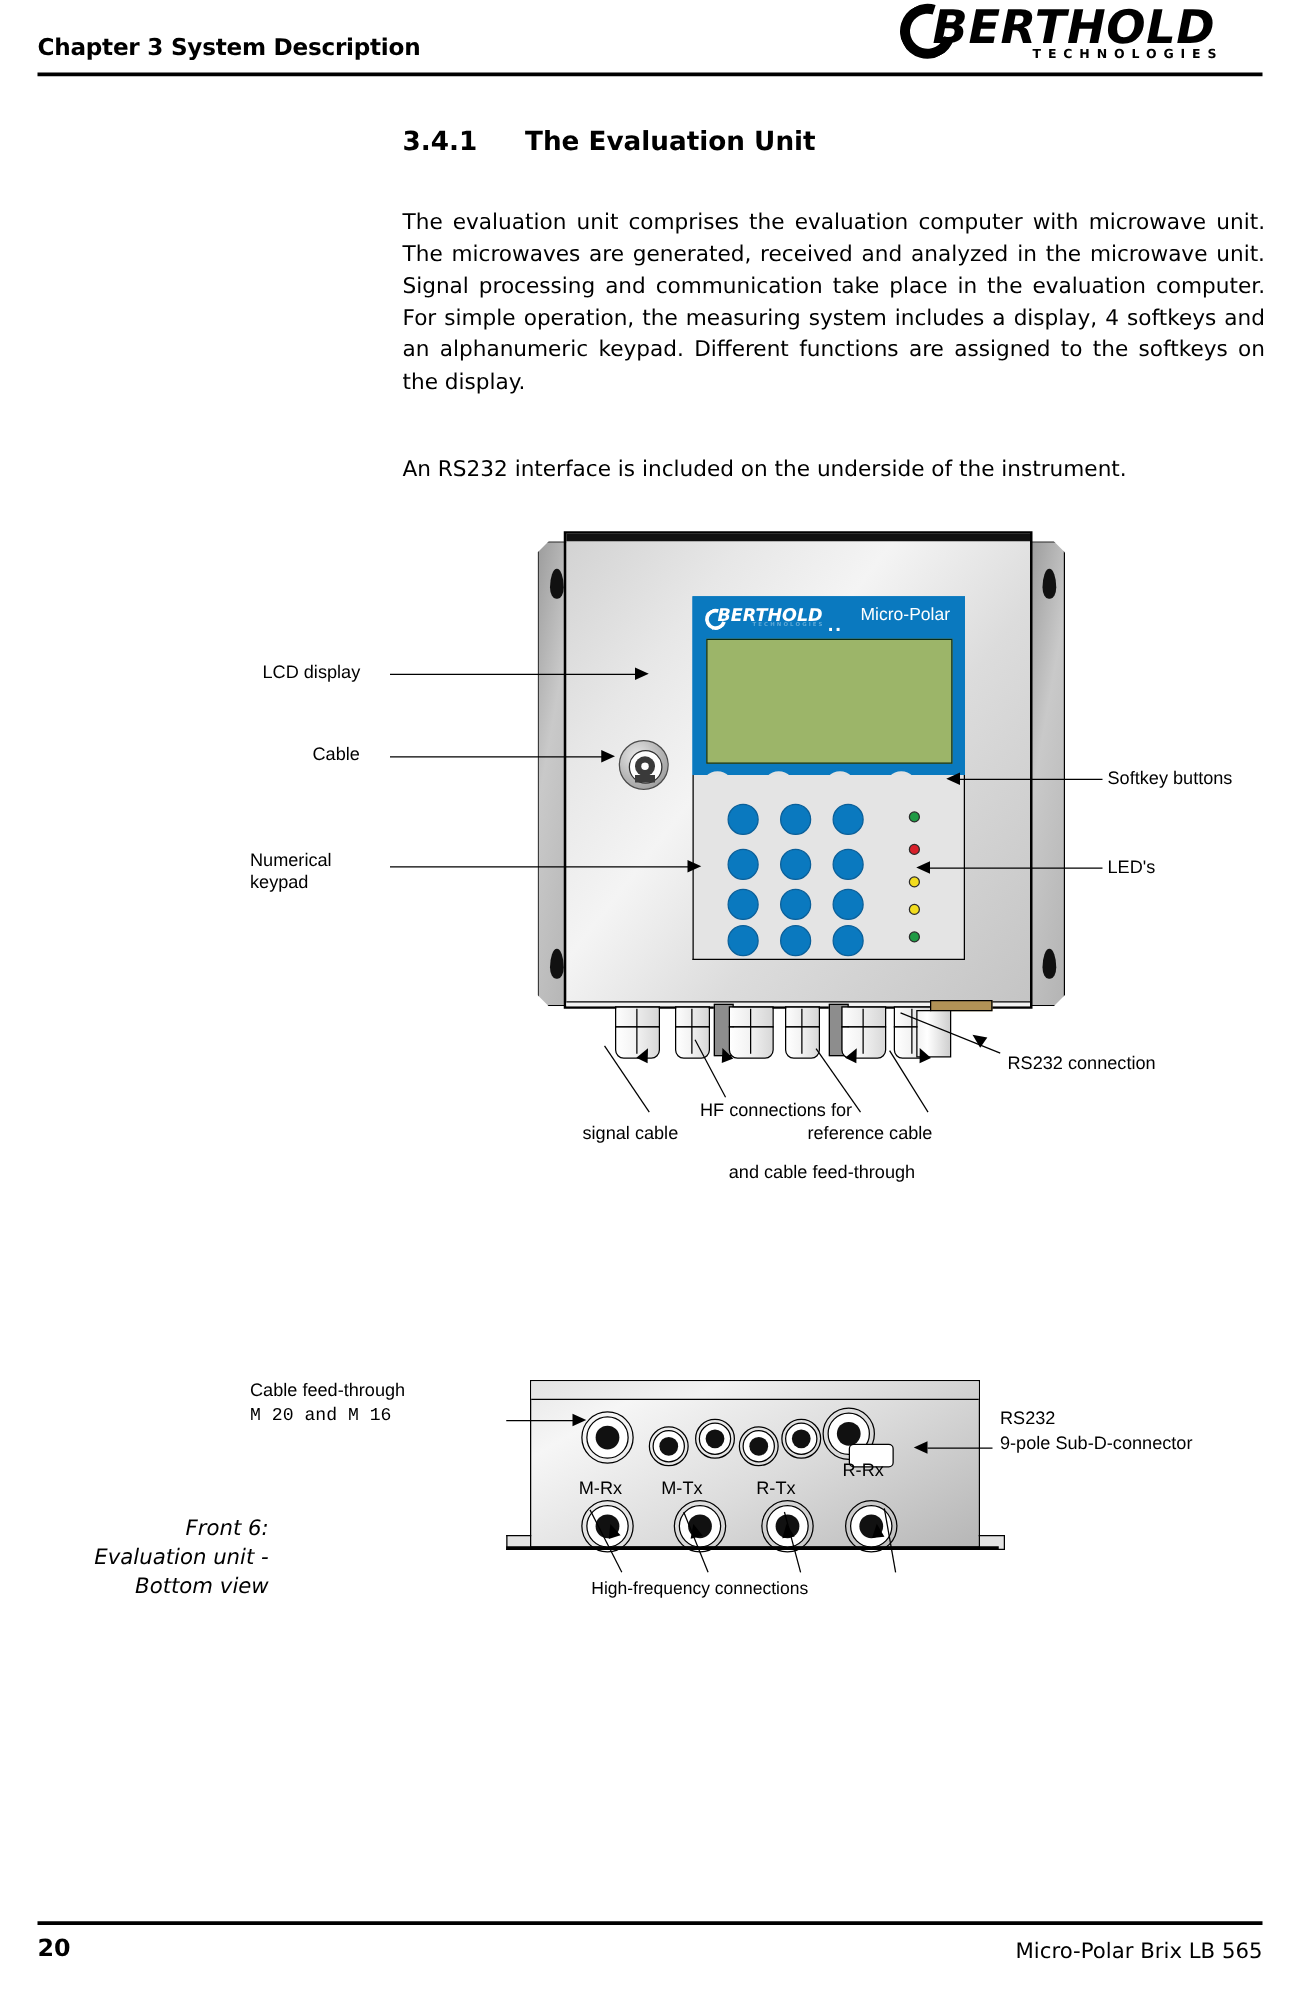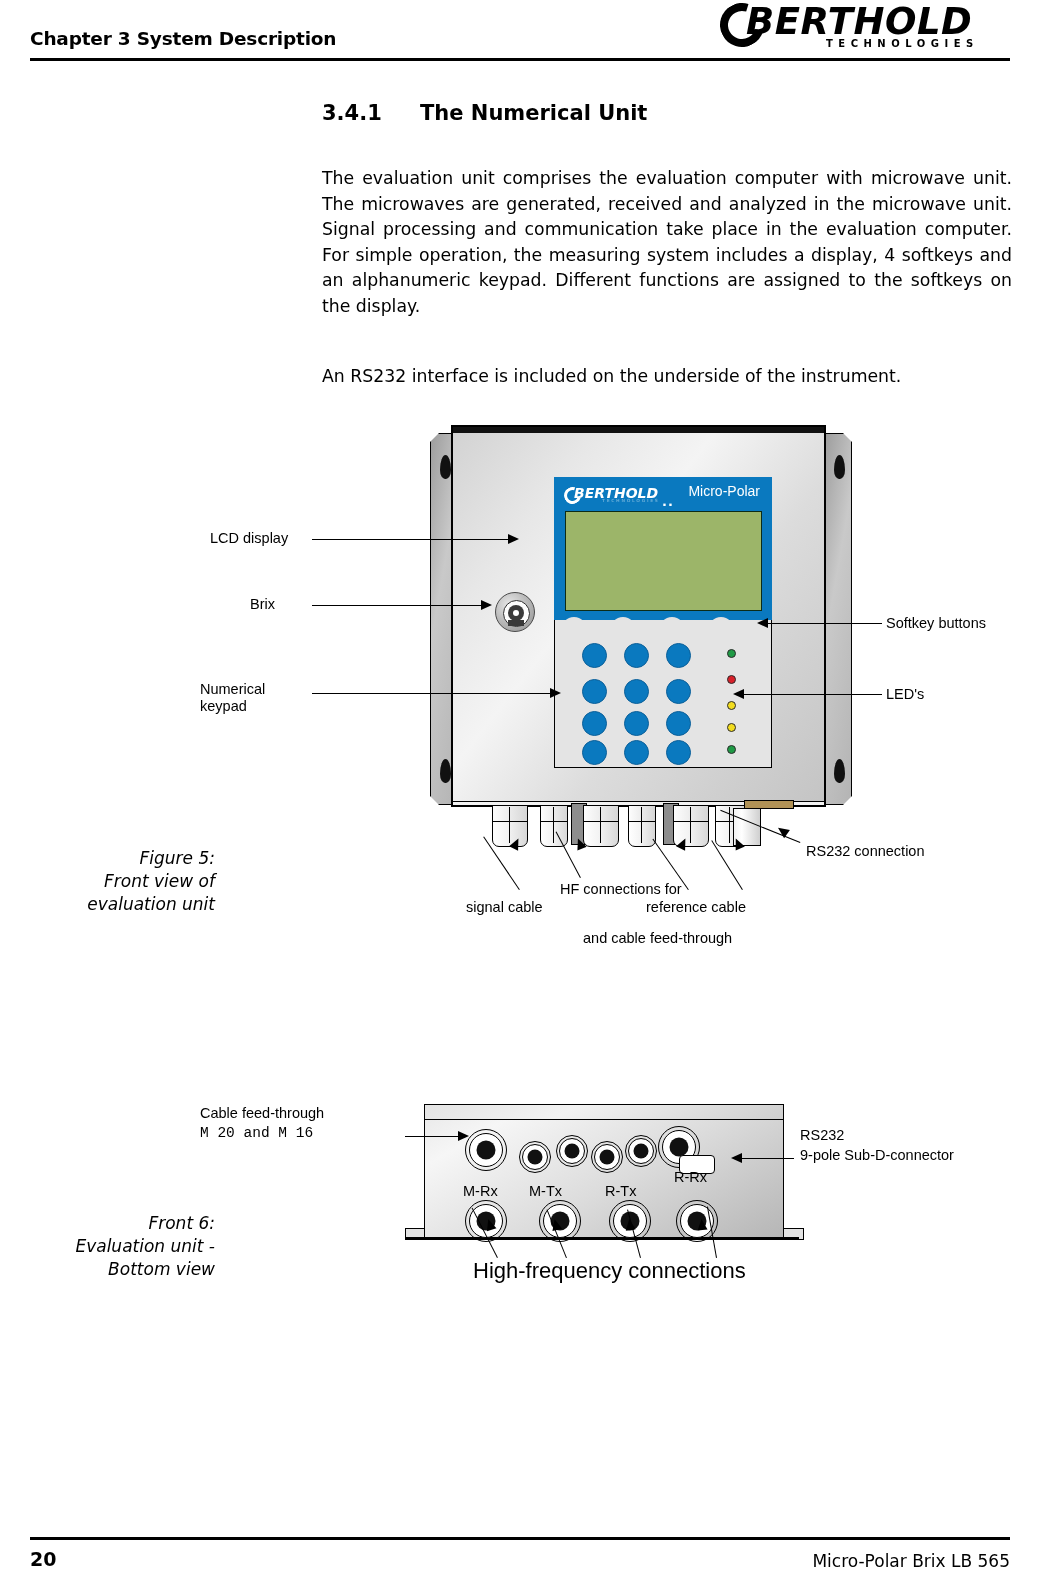--- a/index.html
+++ b/index.html
@@ -326,21 +326,21 @@
     <div class="logo-wrap">
       <div class="logo-crescent"></div>
       <div class="logo-word">BERTHOLD</div>
       <div class="logo-sub">TECHNOLOGIES</div>
     </div>
   </div>
   <div id="header-rule"></div>
 </div>
 
 <div id="section-heading">
-  <span id="section-number">3.4.1</span><span>The Numerical Unit</span>
+  <span id="section-number">3.4.1</span><span>The Evaluation Unit</span>
 </div>
 <div id="para-1">The evaluation unit comprises the evaluation computer with microwave unit. The microwaves are generated, received and analyzed in the microwave unit. Signal processing and communication take place in the evaluation computer. For simple operation, the measuring system includes a display, 4 softkeys and an alphanumeric keypad. Different functions are assigned to the softkeys on the display.</div>
 <div id="para-2">An RS232 interface is included on the underside of the instrument.</div>
 
 <div id="fig5">
 
   <div class="bracket" id="bracket-left">
     <div class="keyhole top"></div>
     <div class="keyhole bot"></div>
   </div>
@@ -431,21 +431,21 @@
       <div class="body"></div>
     <div class="seam" style="left:14px; top:2px; height:36px;"></div>
   </div>
   <div id="rs232-port"></div>
   <div id="rs232-conn"></div>
 
   <div class="callout r" style="left:210px; top:530px; width:95px;">LCD display</div>
   <div class="lead-h" style="left:312px; top:539px; width:198px;"></div>
   <div class="arrow-r" style="left:508px; top:534px;"></div>
 
-  <div class="callout r" style="left:250px; top:596px; width:55px;">Brix</div>
+  <div class="callout r" style="left:250px; top:596px; width:55px;">Cable</div>
   <div class="lead-h" style="left:312px; top:605px; width:170px;"></div>
   <div class="arrow-r" style="left:481px; top:600px;"></div>
 
   <div class="callout r" style="left:200px; top:681px; width:105px;">Numerical</div>
   <div class="callout r" style="left:200px; top:698px; width:105px;">keypad</div>
   <div class="lead-h" style="left:312px; top:693px; width:240px;"></div>
   <div class="arrow-r" style="left:550px; top:688px;"></div>
 
   <div class="callout" style="left:886px; top:615px;">Softkey buttons</div>
   <div class="lead-h" style="left:768px; top:623px; width:114px;"></div>
@@ -469,25 +469,20 @@
 
   <div class="lead-d" style="left:580px; top:878px; width:52px; transform: rotate(-118deg);"></div>
   <div class="arrow-u" style="left:575px; top:838px; transform: rotate(-22deg);"></div>
 
   <div class="lead-d" style="left:688px; top:890px; width:62px; transform: rotate(-125deg);"></div>
   <div class="arrow-u" style="left:678px; top:838px; transform: rotate(26deg);"></div>
 
   <div class="lead-d" style="left:742px; top:890px; width:58px; transform: rotate(-122deg);"></div>
   <div class="arrow-u" style="left:733px; top:838px; transform: rotate(-24deg);"></div>
 
-  <div class="caption" style="left:30px; top:847px; width:185px;">
-    <div>Figure 5:</div>
-    <div>Front view of</div>
-    <div>evaluation unit</div>
-  </div>
 </div>
 
 <div id="fig6">
 
   <div id="foot-left" class="foot"></div>
   <div id="foot-right" class="foot"></div>
   <div id="bv-baseline"></div>
 
   <div id="bv-body">
     <div id="bv-toprail"></div>
@@ -533,21 +528,21 @@
   <div class="callout r" style="left:200px; top:1105px; width:205px;">Cable feed-through</div>
   <div class="callout r" style="left:200px; top:1125px; width:205px;font-family:Liberation Mono, monospace;">M 20 and M 16</div>
   <div class="lead-h" style="left:405px; top:1136px; width:55px;"></div>
   <div class="arrow-r" style="left:458px; top:1131px;"></div>
 
   <div class="callout" style="left:800px; top:1127px;">RS232</div>
   <div class="callout" style="left:800px; top:1147px;">9-pole Sub-D-connector</div>
   <div class="lead-h" style="left:742px; top:1158px; width:52px;"></div>
   <div class="arrow-l" style="left:731px; top:1153px;"></div>
 
-  <div class="callout" style="left:473px; top:1262px; font-size:22px;">High-frequency connections</div>
+  <div class="callout" style="left:473px; top:1262px; font-size:14px;">High-frequency connections</div>
   <div class="lead-d" style="left:497px; top:1258px; width:56px; transform: rotate(-117deg);"></div>
   <div class="arrow-u" style="left:485px; top:1219px; transform: rotate(-18deg);"></div>
 
   <div class="lead-d" style="left:566px; top:1258px; width:52px; transform: rotate(-112deg);"></div>
   <div class="arrow-u" style="left:551px; top:1219px; transform: rotate(-14deg);"></div>
 
   <div class="lead-d" style="left:640px; top:1258px; width:50px; transform: rotate(-105deg);"></div>
   <div class="arrow-u" style="left:625px; top:1219px; transform: rotate(-8deg);"></div>
 
   <div class="lead-d" style="left:716px; top:1258px; width:52px; transform: rotate(-100deg);"></div>

